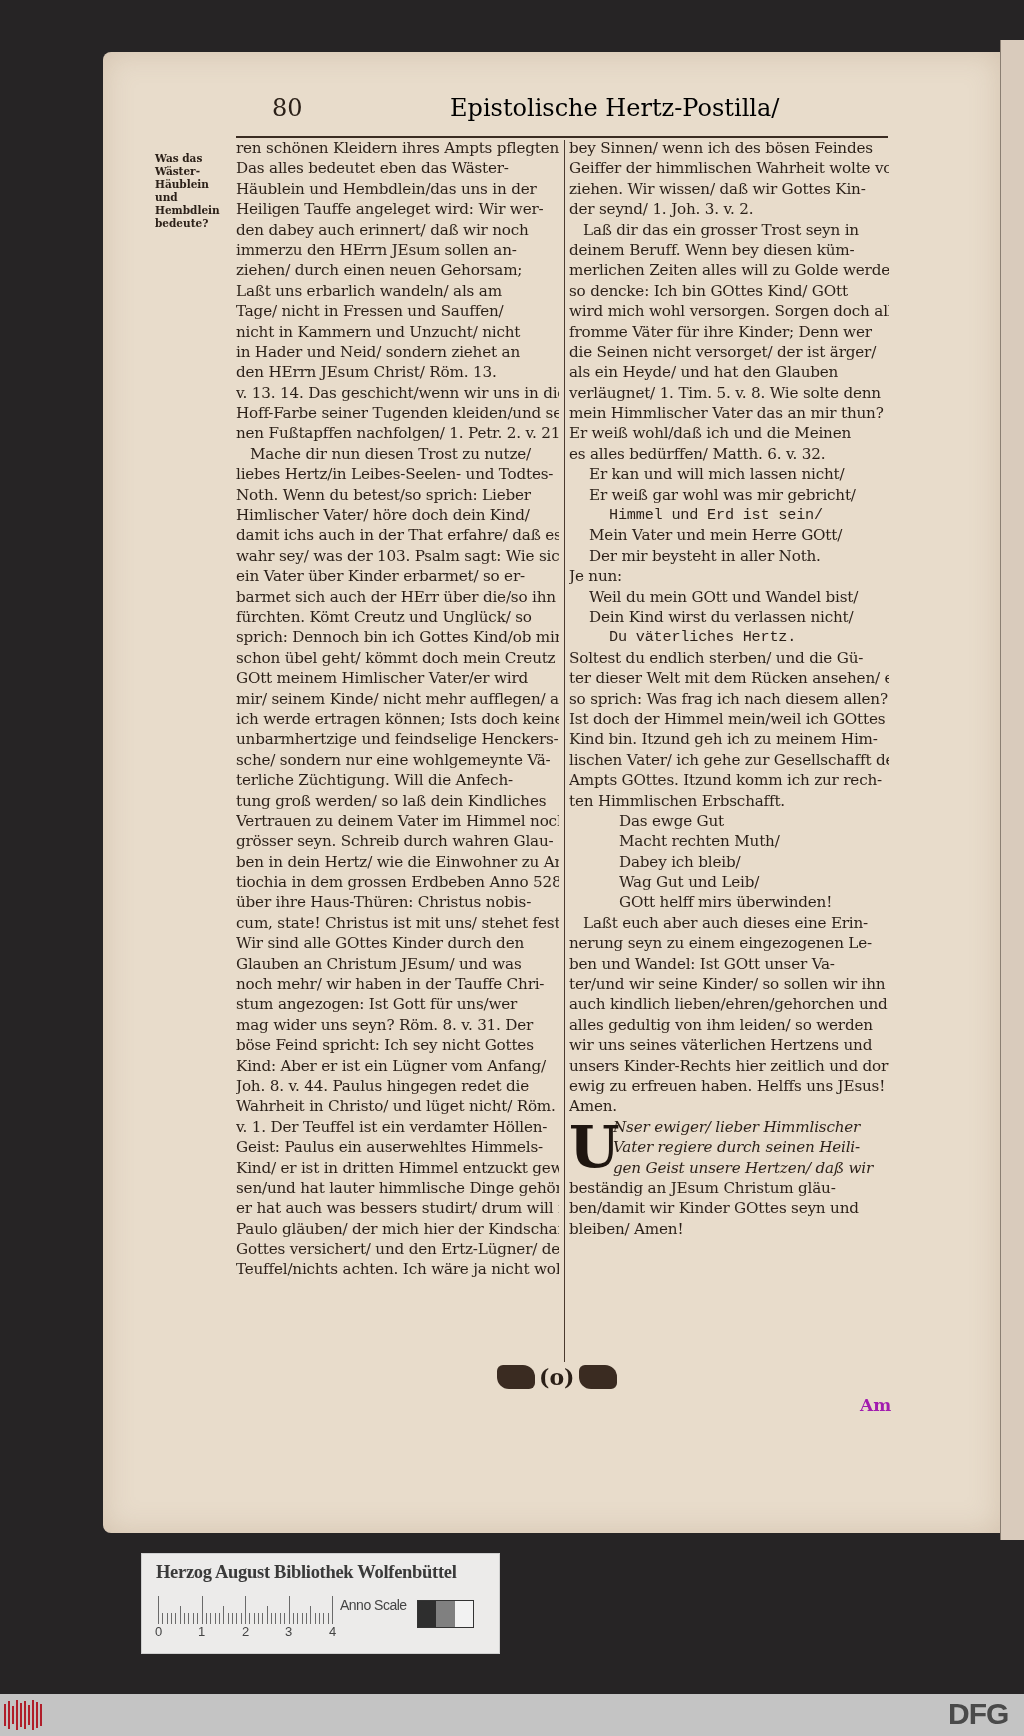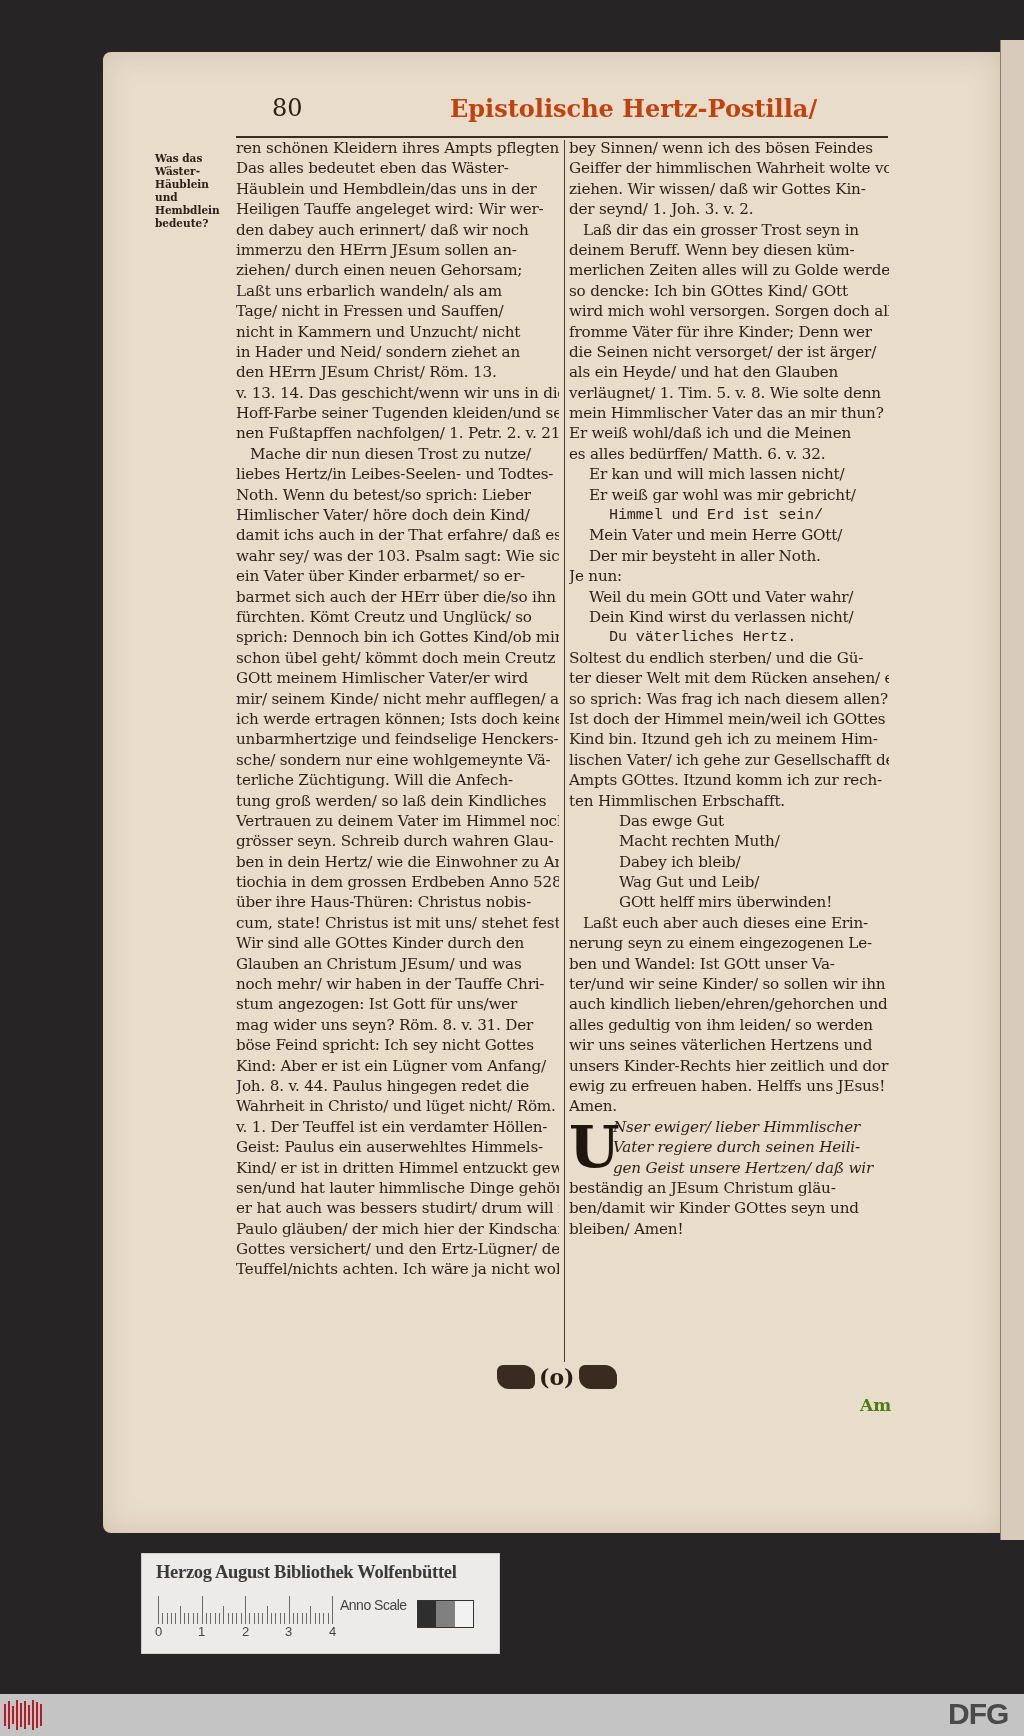--- a/index.html
+++ b/index.html
@@ -2,40 +2,40 @@
 <html><head>
 <meta charset="utf-8">
 <style>
   html,body{margin:0;padding:0;}
   body{width:1024px;height:1736px;position:relative;overflow:hidden;background:#2a2829;font-family:"DejaVu Serif",serif;}
   .backdrop{position:absolute;left:0;top:0;width:1024px;height:1694px;background:#262425;}
   .next-page{position:absolute;left:1000px;top:40px;width:24px;height:1500px;background:#d9cbbc;border-left:1px solid #8a7e72;}
   .page{position:absolute;left:103px;top:52px;width:897px;height:1481px;background:#e8dccb;border-radius:8px 0 0 8px;box-shadow:inset 0 0 30px rgba(150,120,90,0.25);}
   .running-head{position:absolute;left:133px;top:40px;width:652px;height:40px;margin-left:36px;}
   .page-number{position:absolute;left:0;top:2px;font-size:24px;color:#2b2018;font-family:"DejaVu Serif",serif;}
-  .running-title{position:absolute;left:178px;top:2px;font-size:24px;font-weight:bold;color:#c2410c;font-family:"DejaVu Serif",serif;white-space:nowrap;}
+  .running-title{position:absolute;left:178px;top:2px;font-size:24px;font-weight:normal;color:#000000;font-family:"DejaVu Serif",serif;white-space:nowrap;}
   .head-rule{position:absolute;left:133px;top:84px;width:652px;height:2px;background:#3a2c22;}
   .col-divider{position:absolute;left:461px;top:88px;width:1px;height:1222px;background:#4a3a2f;}
   .marginal{position:absolute;left:52px;top:100px;width:80px;font-size:10.5px;line-height:13px;color:#2b2018;font-weight:bold;}
   .col{position:absolute;color:#2a1f17;font-size:15.2px;line-height:20.4px;font-family:"DejaVu Serif",serif;letter-spacing:-0.2px;}
   .col-left{left:133px;top:86px;width:323px;text-align:justify;}
   .col-right{left:466px;top:86px;width:320px;text-align:justify;}
   .line{display:block;white-space:nowrap;overflow:hidden;height:20.4px;}
   .indent1{padding-left:14px;}
   .verse1{padding-left:20px;}
   .verse2{padding-left:40px;font-family:Liberation Mono, monospace;}
   .verse3{padding-left:50px;}
   .heading{display:block;text-align:center;font-size:26px;font-weight:bold;line-height:34px;margin-top:14px;padding-left:30px;}
   .dropcap-wrap{position:relative;}
   .dropcap{position:absolute;left:0;top:2px;font-size:58px;line-height:56px;font-weight:bold;color:#1f1610;}
   .drop-indent{padding-left:44px;font-style:italic;}
   .ornament{position:absolute;left:394px;top:1310px;height:30px;display:flex;align-items:center;gap:4px;color:#2a1f17;}
   .orn-flower{width:38px;height:24px;background:#3a2b21;border-radius:6px 12px 6px 12px;}
   .orn-center{font-size:22px;font-weight:bold;}
-  .catchword{position:absolute;left:757px;top:1343px;font-size:17px;font-weight:bold;color:#4d7c0f;}
+  .catchword{position:absolute;left:757px;top:1343px;font-size:17px;font-weight:bold;color:#a21caf;}
 
   .label-card{position:absolute;left:141px;top:1553px;width:357px;height:99px;background:#ecebea;border:1px solid #cfcfcf;}
   .label-title{position:absolute;left:14px;top:8px;font-family:"Liberation Serif",serif;font-weight:bold;font-size:18.5px;color:#3a3a3a;white-space:nowrap;letter-spacing:-0.3px;}
   .ruler{position:absolute;left:16px;top:40px;width:178px;height:30px;}
   .tick{position:absolute;bottom:8px;width:1px;background:#6a6a6a;}
   .ruler-num{position:absolute;top:70px;font-family:"Liberation Sans",sans-serif;font-size:13px;color:#444;}
   .gray-label{position:absolute;left:198px;top:43px;font-family:"Liberation Sans",sans-serif;font-size:14px;color:#444;letter-spacing:-0.5px;}
   .gray-swatch{position:absolute;left:275px;top:46px;width:55px;height:26px;border:1px solid #333;display:flex;}
   .gray-swatch span{flex:1;}
 
@@ -138,21 +138,21 @@
         <span class="line">verläugnet/ 1. Tim. 5. v. 8. Wie solte denn</span>
         <span class="line">mein Himmlischer Vater das an mir thun?</span>
         <span class="line">Er weiß wohl/daß ich und die Meinen</span>
         <span class="line">es alles bedürffen/ Matth. 6. v. 32.</span>
         <span class="line verse1">Er kan und will mich lassen nicht/</span>
         <span class="line verse1">Er weiß gar wohl was mir gebricht/</span>
         <span class="line verse2">Himmel und Erd ist sein/</span>
         <span class="line verse1">Mein Vater und mein Herre GOtt/</span>
         <span class="line verse1">Der mir beysteht in aller Noth.</span>
         <span class="line">Je nun:</span>
-        <span class="line verse1">Weil du mein GOtt und Vater wahr/</span>
+        <span class="line verse1">Weil du mein GOtt und Wandel bist/</span>
         <span class="line verse1">Dein Kind wirst du verlassen nicht/</span>
         <span class="line verse2">Du väterliches Hertz.</span>
         <span class="line">Soltest du endlich sterben/ und die Gü-</span>
         <span class="line">ter dieser Welt mit dem Rücken ansehen/ ey</span>
         <span class="line">so sprich: Was frag ich nach diesem allen?</span>
         <span class="line">Ist doch der Himmel mein/weil ich GOttes</span>
         <span class="line">Kind bin. Itzund geh ich zu meinem Him-</span>
         <span class="line">lischen Vater/ ich gehe zur Gesellschafft der</span>
         <span class="line">Ampts GOttes. Itzund komm ich zur rech-</span>
         <span class="line">ten Himmlischen Erbschafft.</span>

